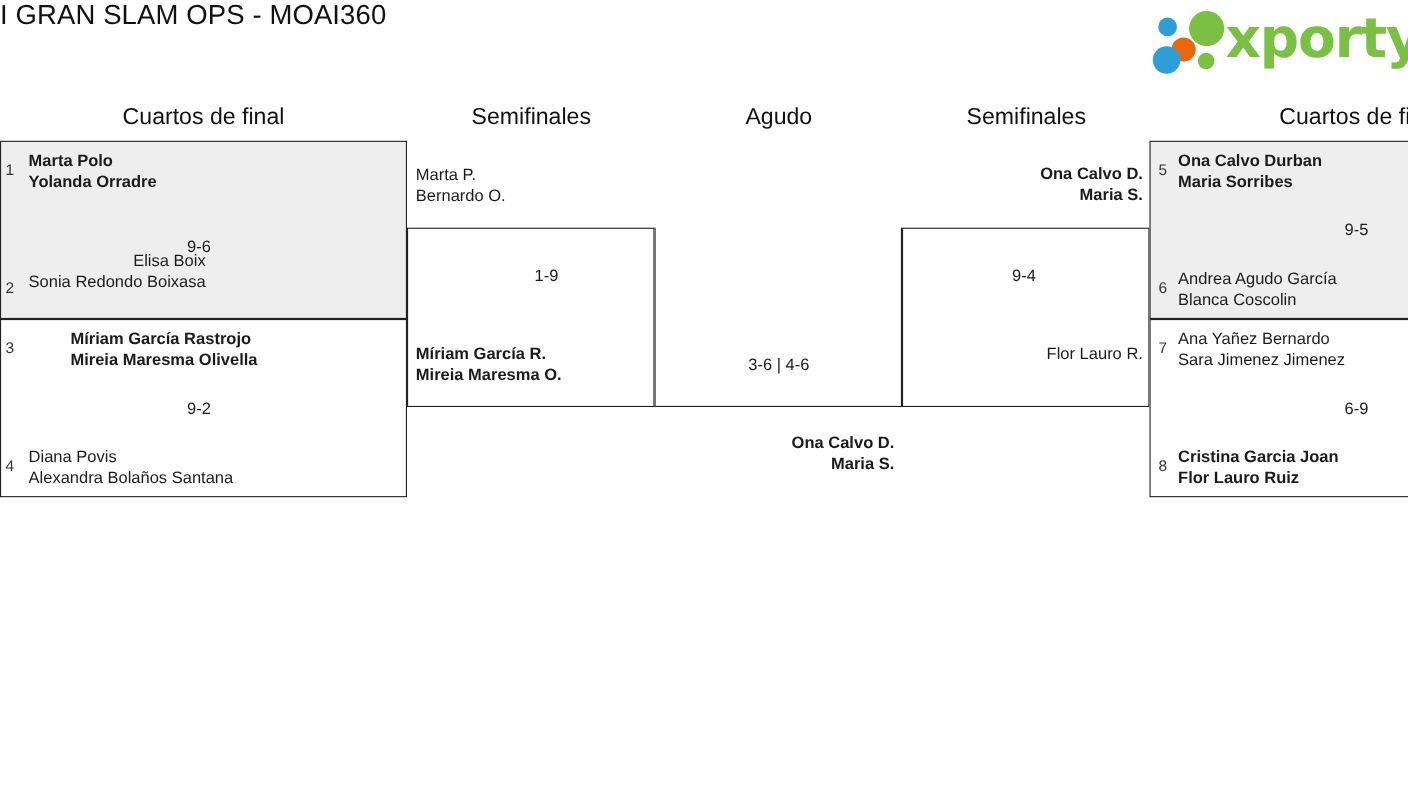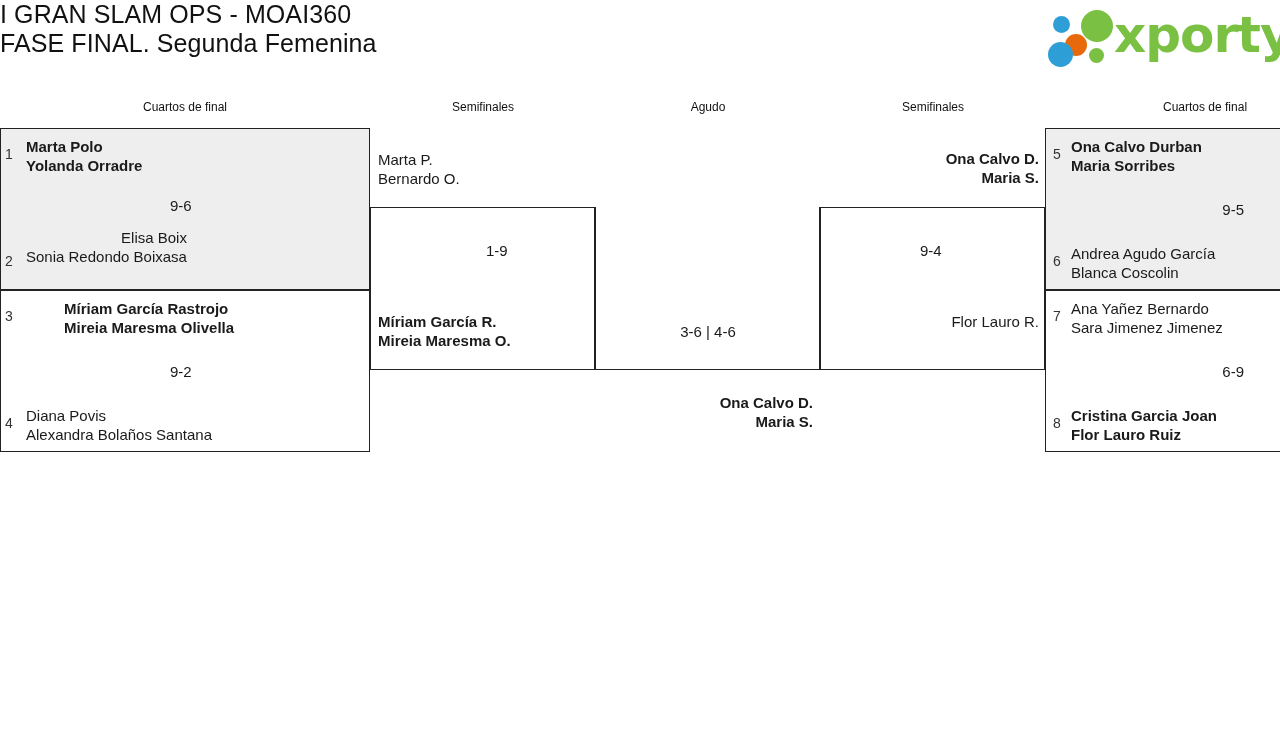--- a/index.html
+++ b/index.html
@@ -66,21 +66,21 @@
     font-weight: 700;
     color: #7ac143;
     letter-spacing: -1px;
     font-family: "DejaVu Sans", sans-serif;
   }
 
   
   .round-header {
     position: absolute;
     top: 96px;
-    font-size: 12px;
+    font-size: 21px;
     line-height: 22px;
     color: #111111;
     white-space: nowrap;
   }
   .rh-center { text-align: center; }
 
   
   .bracket-box {
     position: absolute;
     box-sizing: border-box;
@@ -119,21 +119,20 @@
     white-space: nowrap;
   }
   .score.align-right { text-align: right; }
   .score.align-center { text-align: center; }
 </style>
 </head>
 <body>
 
 <div id="header-title">
   <span class="line">I GRAN SLAM OPS - MOAI360</span>
-  <span class="line">FASE FINAL. Segunda Femenina</span>
 </div>
 
 <div id="brand-logo">
   <div class="dots">
     <span class="dot dot-blue-sm"></span>
     <span class="dot dot-green-lg"></span>
     <span class="dot dot-orange"></span>
     <span class="dot dot-blue-lg"></span>
     <span class="dot dot-green-sm"></span>
   </div>
@@ -145,21 +144,21 @@
 <div class="round-header rh-center" style="left:608px; width:200px;">Agudo</div>
 <div class="round-header rh-center" style="left:833px; width:200px;">Semifinales</div>
 <div class="round-header" style="left:1163px;">Cuartos de final</div>
 
 <div class="bracket-box shaded" style="left:0px; top:128px; width:370px; height:162px;"></div>
 <div class="seed" style="left:0px; top:145px;">1</div>
 <div class="team winner" style="left:26px; top:137px;">
   <span class="pl">Marta Polo</span>
   <span class="pl">Yolanda Orradre</span>
 </div>
-<div class="score" style="left:170px; top:196px;">9-6</div>
+<div class="score" style="left:170px; top:215px;">9-6</div>
 <div class="seed" style="left:0px; top:252px;">2</div>
 <div class="team" style="left:26px; top:228px;text-align:right;">
   <span class="pl">Elisa Boix</span>
   <span class="pl">Sonia Redondo Boixasa</span>
 </div>
 
 <div class="bracket-box" style="left:0px; top:290px; width:370px; height:162px;"></div>
 <div class="seed" style="left:0px; top:307px;">3</div>
 <div class="team winner" style="left:26px; top:299px;margin-left:38px;">
   <span class="pl">Míriam García Rastrojo</span>

